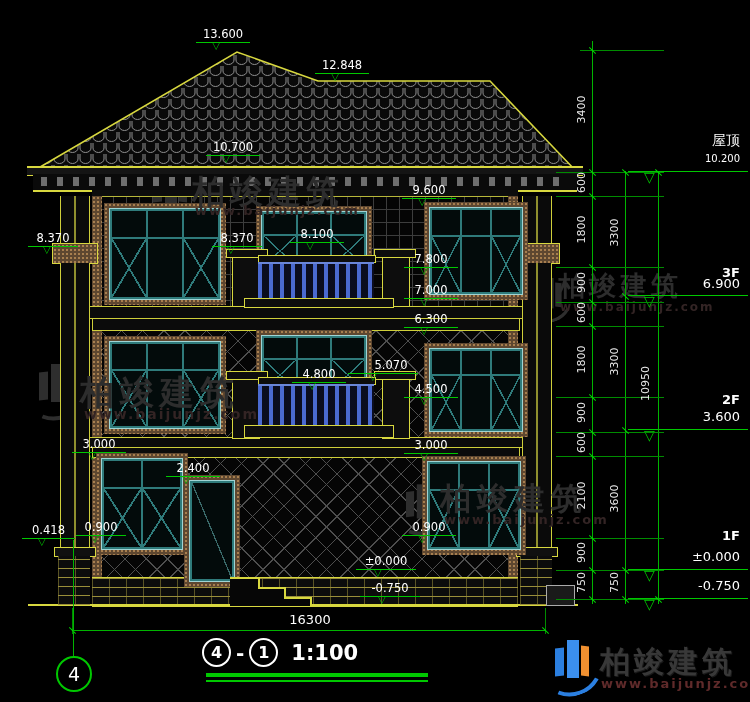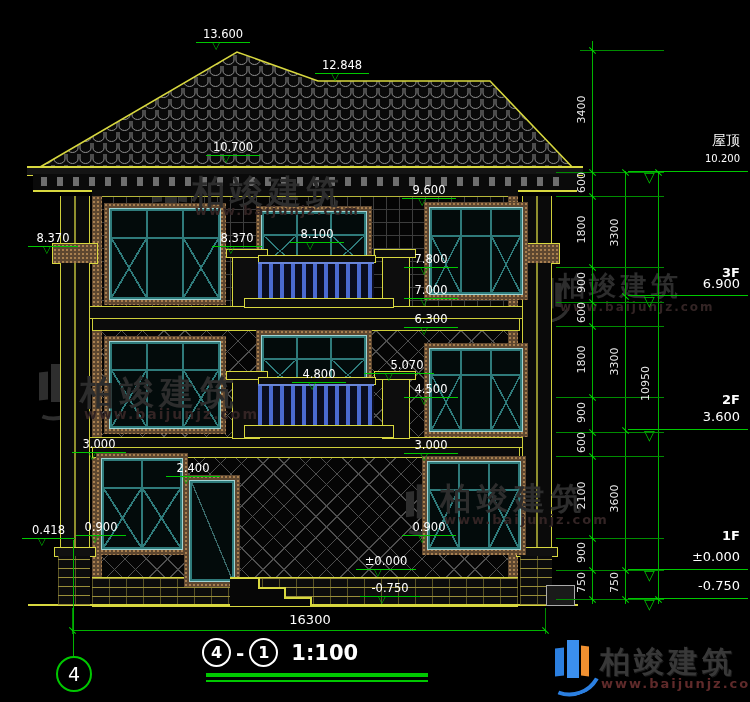--- a/index.html
+++ b/index.html
@@ -240,21 +240,21 @@
   <div class="em" style="left:196px;top:27px;width:54px;"><span>13.600</span><i></i></div>
   <div class="em" style="left:315px;top:58px;width:54px;"><span>12.848</span><i></i></div>
   <div class="em" style="left:206px;top:140px;width:54px;"><span>10.700</span><i></i></div>
   <div class="em" style="left:28px;top:231px;width:50px;"><span>8.370</span><i></i></div>
   <div class="em" style="left:212px;top:231px;width:50px;"><span>8.370</span><i></i></div>
   <div class="em" style="left:402px;top:183px;width:54px;"><span>9.600</span><i></i></div>
   <div class="em" style="left:290px;top:227px;width:54px;"><span>8.100</span><i></i></div>
   <div class="em" style="left:404px;top:252px;width:54px;"><span>7.800</span><i></i></div>
   <div class="em" style="left:404px;top:283px;width:54px;"><span>7.000</span><i></i></div>
   <div class="em" style="left:404px;top:312px;width:54px;"><span>6.300</span><i></i></div>
-  <div class="em" style="left:364px;top:358px;width:54px;padding-left:16px;"><span>5.070</span><i></i></div>
+  <div class="em" style="left:348px;top:358px;width:54px;padding-left:16px;"><span>5.070</span><i></i></div>
   <div class="em" style="left:292px;top:367px;width:54px;"><span>4.800</span><i></i></div>
   <div class="em" style="left:404px;top:382px;width:54px;"><span>4.500</span><i></i></div>
   <div class="em" style="left:72px;top:437px;width:54px;"><span>3.000</span><i></i></div>
   <div class="em" style="left:404px;top:438px;width:54px;"><span>3.000</span><i></i></div>
   <div class="em" style="left:166px;top:461px;width:54px;"><span>2.400</span><i></i></div>
   <div class="em" style="left:22px;top:523px;width:53px;"><span>0.418</span><i></i></div>
   <div class="em" style="left:76px;top:520px;width:50px;"><span>0.900</span><i></i></div>
   <div class="em" style="left:402px;top:520px;width:54px;"><span>0.900</span><i></i></div>
   <div class="em" style="left:356px;top:554px;width:60px;"><span>±0.000</span><i></i></div>
   <div class="em" style="left:360px;top:581px;width:60px;"><span>-0.750</span><i></i></div>

